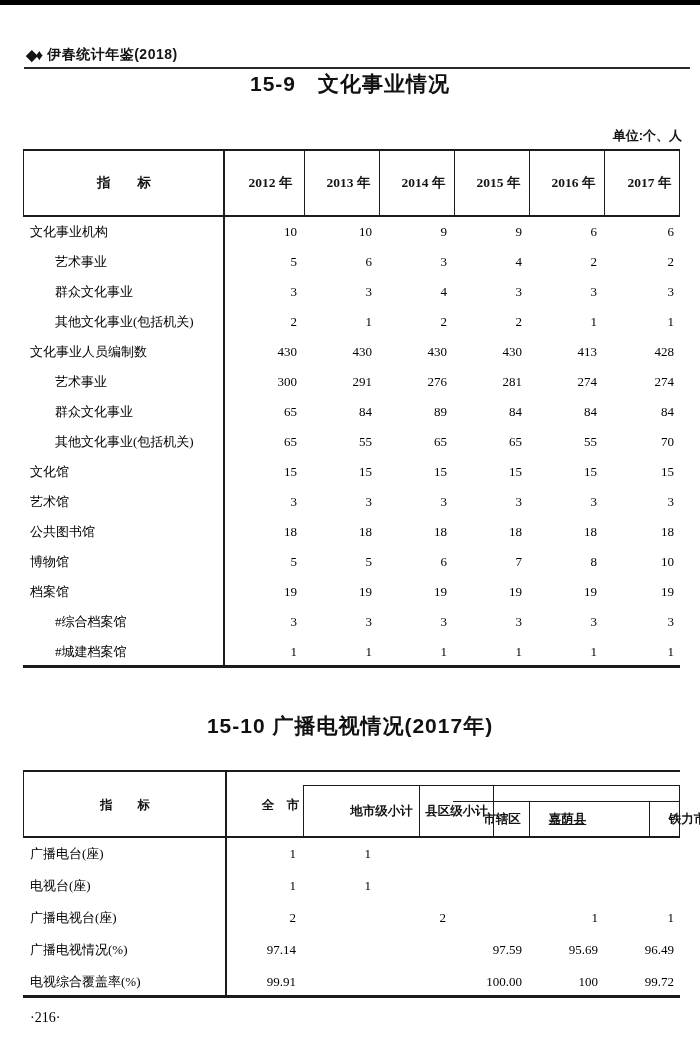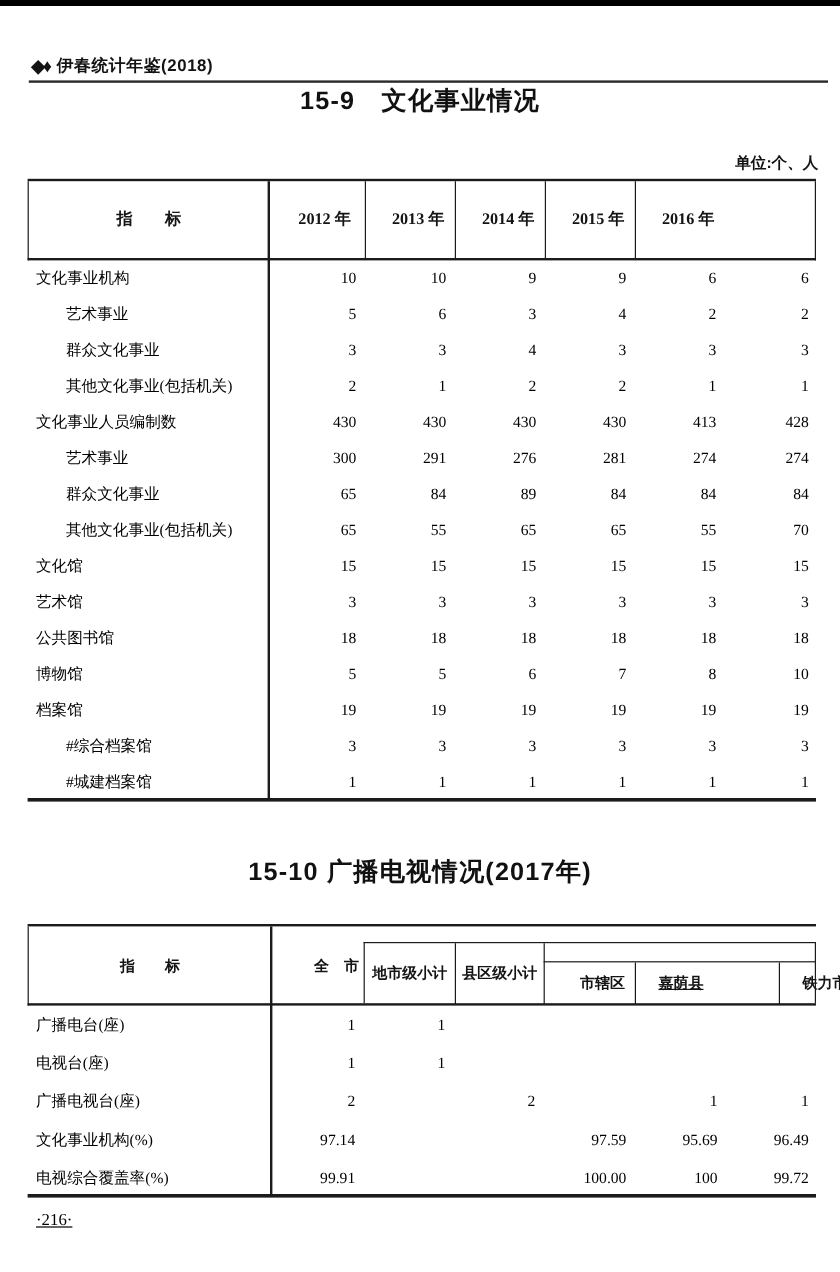--- a/index.html
+++ b/index.html
@@ -45,34 +45,34 @@
   .t2-head { position:relative; height:66px; border-bottom:2px solid #1b1b1b;
              border-left:1.5px solid #1b1b1b; }
   .t2-head .cell { position:absolute; display:flex; align-items:center; justify-content:center;
                    font-family:"Liberation Serif", serif; font-weight:600; font-size:12.5px;
                    white-space:nowrap; }
   .c-ind  { left:0;   top:0; width:202px; height:66px; font-size:13.5px; }
   .c-city { left:218px; top:0; width:77px; height:66px; font-size:13.5px; }
   .box1 { position:absolute; left:279px; top:13px; right:0; bottom:0;
           border-top:1.5px solid #1b1b1b; border-left:1.5px solid #1b1b1b;
           border-right:1.5px solid #1b1b1b; }
-  .box1 .cell { position:absolute; top:0; height:51px; }
+  .box1 .cell { position:absolute; top:0; height:51px;margin-left:40px; }
   .c-pref { left:0;  width:75px; }
   .c-cnty { left:75px; width:75px; border-left:1.5px solid #1b1b1b; border-right:1.5px solid #1b1b1b; }
   .box2 { position:absolute; left:429px; top:29px; right:0; bottom:0;
           border-top:1.5px solid #1b1b1b; }
   .box2 .cell { position:absolute; top:0; height:35px; }
   .c-d0 { left:11px;    width:76px; }
   .c-d1 { left:76px;  width:76px; border-left:1.5px solid #1b1b1b;text-decoration:underline; }
   .c-d2 { left:152px; width:76px; border-left:1.5px solid #1b1b1b;margin-left:44px; }
   .t2-row { display:grid; grid-template-columns:202px 77px 75px 75px 76px 76px 76px;
             height:32px; align-items:center; }
 
   .pagenum { position:absolute; left:30px; top:1010px;
-             font-family:"Liberation Serif", serif; font-size:14px; color:#000;text-decoration:underline; }
+             font-family:"Liberation Serif", serif; font-size:14px; color:#000; }
 </style>
 </head>
 <body>
 
 <div class="page">
   <div class="topbar"></div>
 
   <div class="brand">
     <span class="diamonds">◆♦</span>
     <span>伊春统计年鉴(2018)</span>
@@ -83,20 +83,21 @@
   <div class="unit">单位:个、人</div>
 
   <div class="tbl" id="table1">
     <div class="t1-head">
       <div class="hc">指　　标</div>
       <div class="hc" style="border-left:none;">2012 年</div>
       <div class="hc">2013 年</div>
       <div class="hc">2014 年</div>
       <div class="hc">2015 年</div>
       <div class="hc">2016 年</div>
+      <div class="hc">2017 年</div>
     </div>
     <div id="t1-body">
   <div class="t1-row">
     <div class="lab">文化事业机构</div>
     <div class="num">10</div>
     <div class="num">10</div>
     <div class="num">9</div>
     <div class="num">9</div>
     <div class="num">6</div>
     <div class="num">6</div>
@@ -286,21 +287,21 @@
     <div class="lab">广播电视台(座)</div>
     <div class="num">2</div>
     <div class="num"></div>
     <div class="num">2</div>
     <div class="num"></div>
     <div class="num">1</div>
     <div class="num">1</div>
   </div>
 
   <div class="t2-row">
-    <div class="lab">文化事业机构(%)</div>
+    <div class="lab">广播电视情况(%)</div>
     <div class="num">97.14</div>
     <div class="num"></div>
     <div class="num"></div>
     <div class="num">97.59</div>
     <div class="num">95.69</div>
     <div class="num">96.49</div>
   </div>
 
   <div class="t2-row">
     <div class="lab">电视综合覆盖率(%)</div>

